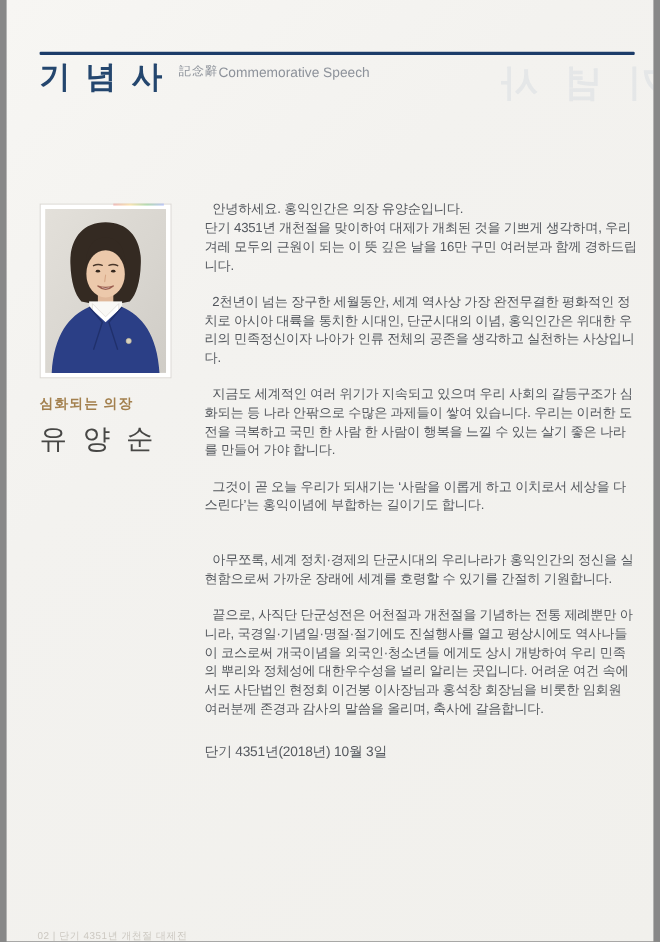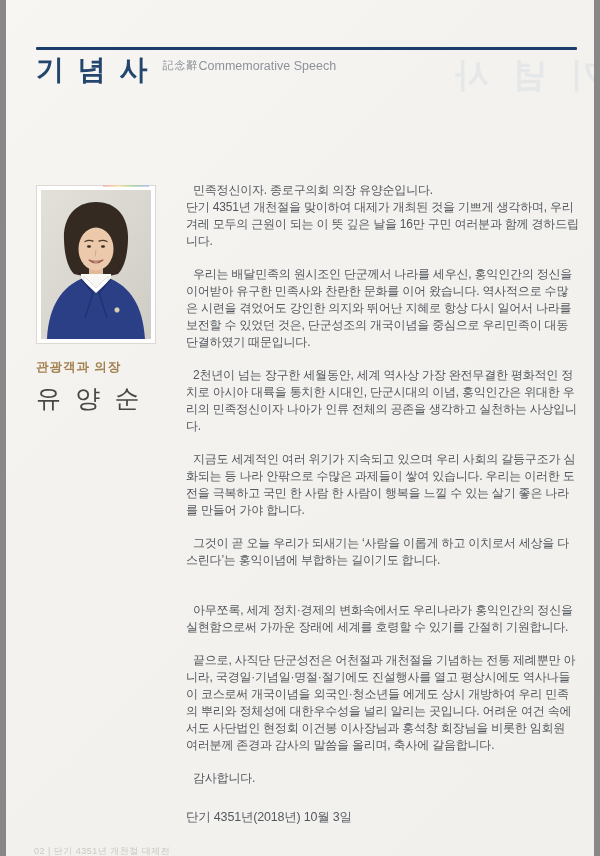--- a/index.html
+++ b/index.html
@@ -132,34 +132,32 @@
         <rect x="40" y="84" width="30" height="65" fill="#f9f8f5"></rect>
         <path d="M43 86 L55 98 L67 86 L67 92 L55 104 L43 92 Z" fill="#ffffff" stroke="#d9d5cd" stroke-width="0.6"></path>
 
         <path d="M6 149 C8 114 22 97 40 89 L55 103 L70 89 C88 97 102 114 104 149 Z" fill="#2b3f86"></path>
         <path d="M40 89 L52 103 L44 128" stroke="#20306b" stroke-width="1.2" fill="none"></path>
         <path d="M70 89 L58 103 L66 128" stroke="#20306b" stroke-width="1.2" fill="none"></path>
 
         <circle cx="76" cy="120" r="2.4" fill="#d9d2bd" stroke="#b8ae90" stroke-width="0.5"></circle>
       </svg>
     </div>
-    <div class="author-role">관광객과 의장</div>
+    <div class="author-role">심화되는 의장</div>
     <div class="author-name">유 양 순</div>
   </div>
 
   <div class="content">
-    <p class="no-gap">민족정신이자. 종로구의회 의장 유양순입니다.</p>
+    <p class="no-gap">안녕하세요. 홍익인간은 의장 유양순입니다.</p>
     <p class="no-indent">단기 4351년 개천절을 맞이하여 대제가 개최된 것을 기쁘게 생각하며, 우리 겨레 모두의 근원이 되는 이 뜻 깊은 날을 16만 구민 여러분과 함께 경하드립니다.</p>
-    <p>우리는 배달민족의 원시조인 단군께서 나라를 세우신, 홍익인간의 정신을 이어받아 유구한 민족사와 찬란한 문화를 이어 왔습니다. 역사적으로 수많은 시련을 겪었어도 강인한 의지와 뛰어난 지혜로 항상 다시 일어서 나라를 보전할 수 있었던 것은, 단군성조의 개국이념을 중심으로 우리민족이 대동단결하였기 때문입니다.</p>
     <p>2천년이 넘는 장구한 세월동안, 세계 역사상 가장 완전무결한 평화적인 정치로 아시아 대륙을 통치한 시대인, 단군시대의 이념, 홍익인간은 위대한 우리의 민족정신이자 나아가 인류 전체의 공존을 생각하고 실천하는 사상입니다.</p>
     <p>지금도 세계적인 여러 위기가 지속되고 있으며 우리 사회의 갈등구조가 심화되는 등 나라 안팎으로 수많은 과제들이 쌓여 있습니다. 우리는 이러한 도전을 극복하고 국민 한 사람 한 사람이 행복을 느낄 수 있는 살기 좋은 나라를 만들어 가야 합니다.</p>
     <p>그것이 곧 오늘 우리가 되새기는 ‘사람을 이롭게 하고 이치로서 세상을 다스린다’는 홍익이념에 부합하는 길이기도 합니다.</p>
-    <p class="gap-before">아무쪼록, 세계 정치·경제의 변화속에서도 우리나라가 홍익인간의 정신을 실현함으로써 가까운 장래에 세계를 호령할 수 있기를 간절히 기원합니다.</p>
+    <p class="gap-before">아무쪼록, 세계 정치·경제의 단군시대의 우리나라가 홍익인간의 정신을 실현함으로써 가까운 장래에 세계를 호령할 수 있기를 간절히 기원합니다.</p>
     <p>끝으로, 사직단 단군성전은 어천절과 개천절을 기념하는 전통 제례뿐만 아니라, 국경일·기념일·명절·절기에도 진설행사를 열고 평상시에도 역사나들이 코스로써 개국이념을 외국인·청소년들 에게도 상시 개방하여 우리 민족의 뿌리와 정체성에 대한우수성을 널리 알리는 곳입니다. 어려운 여건 속에서도 사단법인 현정회 이건봉 이사장님과 홍석창 회장님을 비롯한 임회원 여러분께 존경과 감사의 말씀을 올리며, 축사에 갈음합니다.</p>
-    <p class="no-gap">감사합니다.</p>
 
     <div class="date-line">단기 4351년(2018년) 10월 3일</div>
 
   </div>
 
   <div class="page-footer">02 | 단기 4351년 개천절 대제전</div>
 
 </div>
 
 </body></html>

